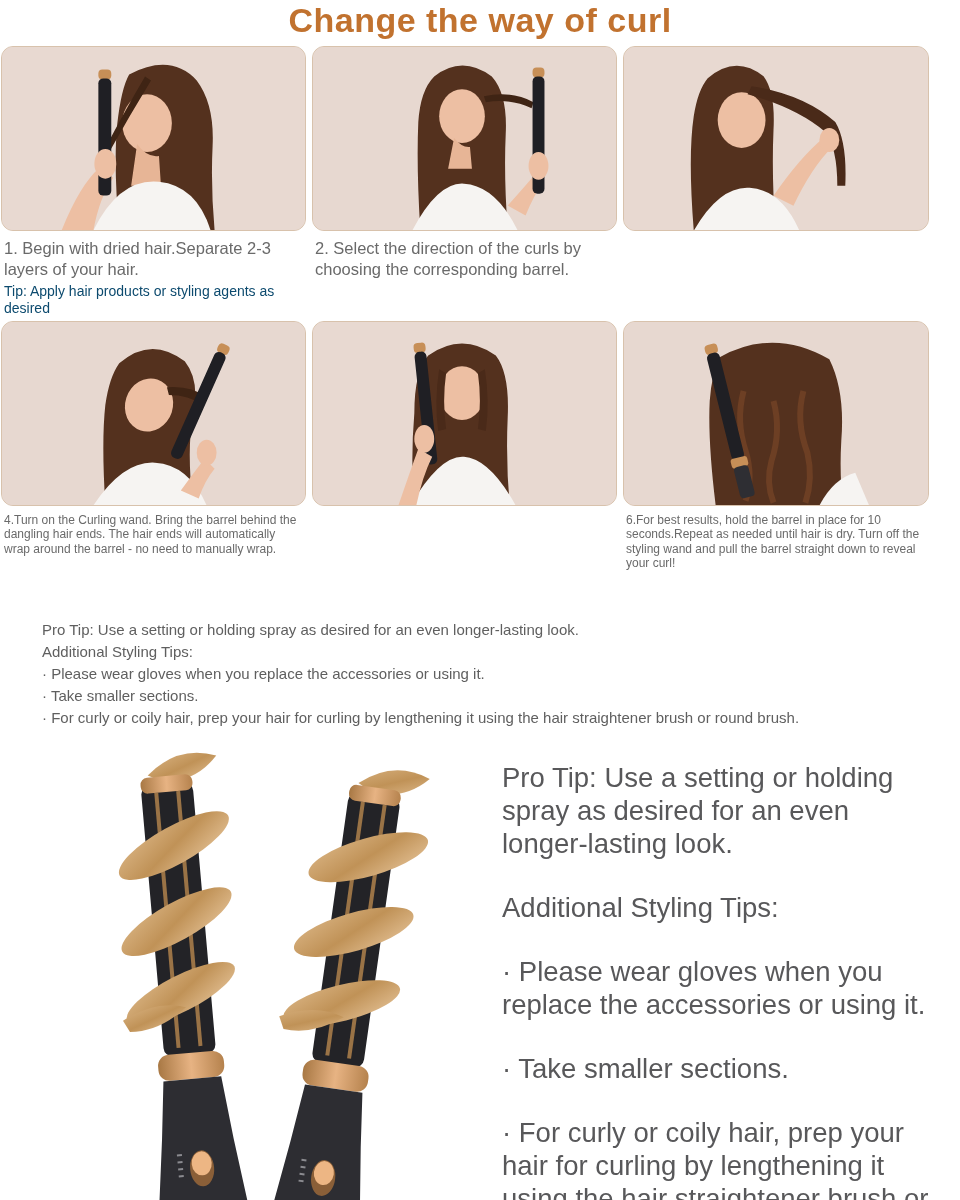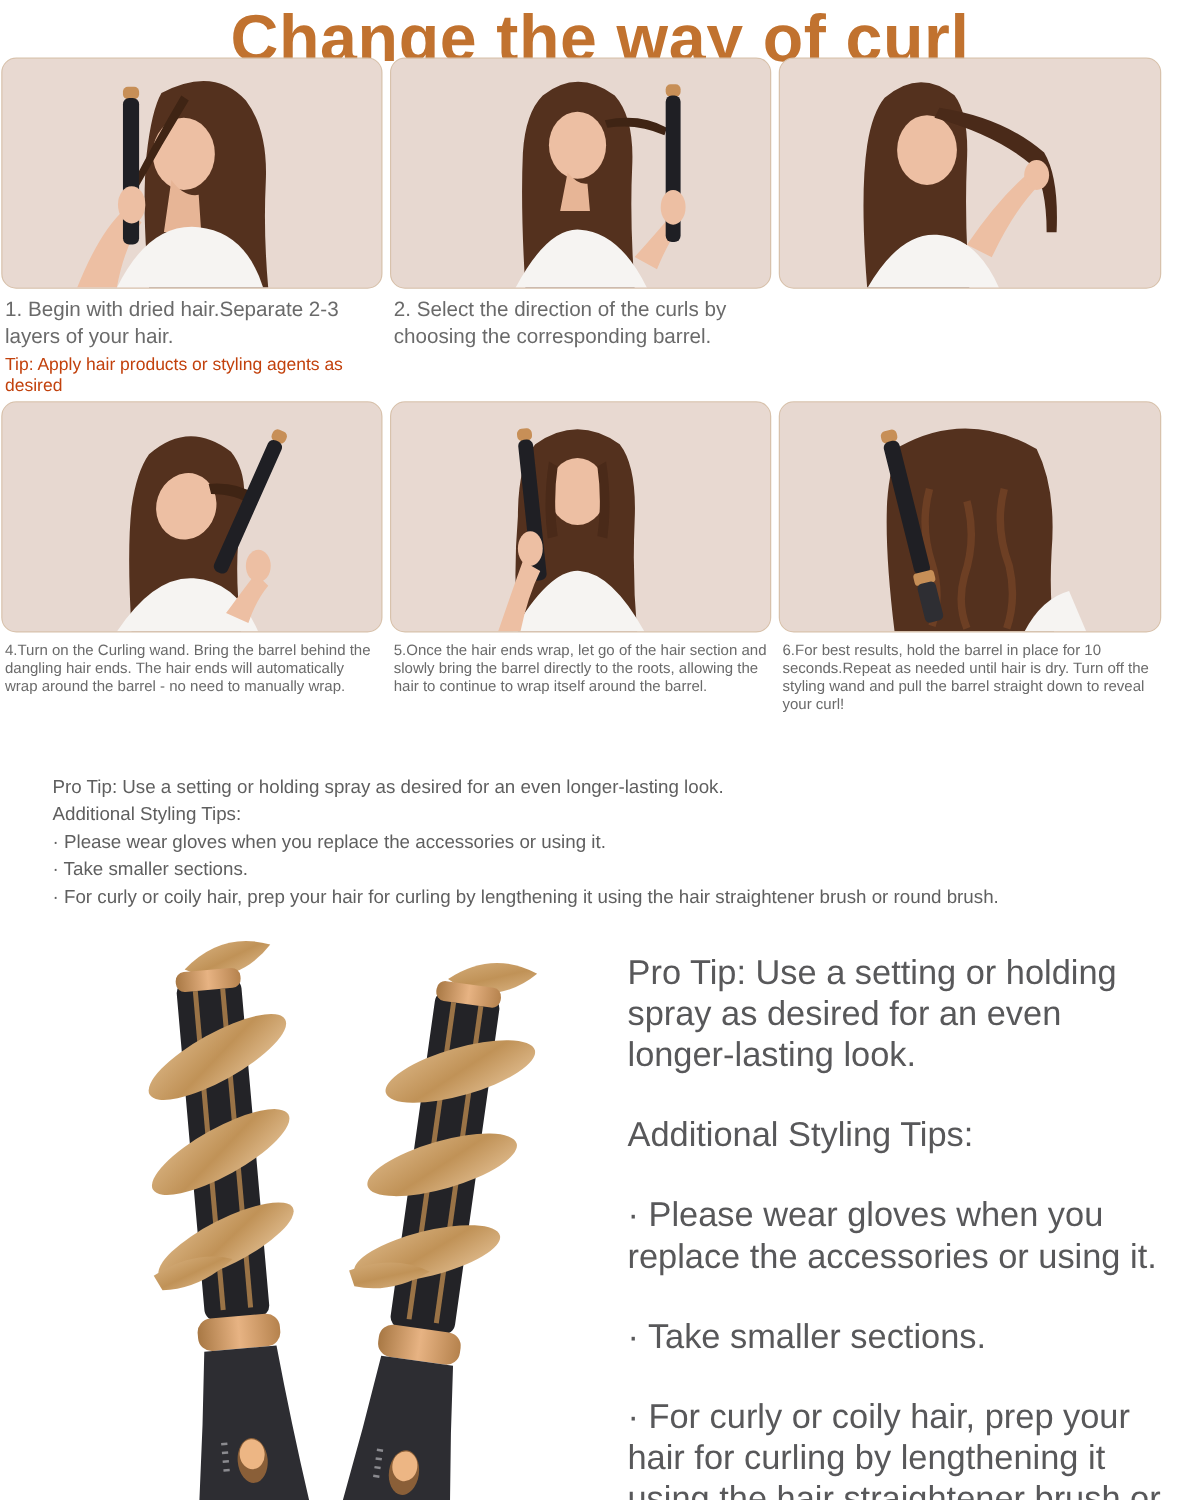--- a/index.html
+++ b/index.html
@@ -1,32 +1,32 @@
 <!DOCTYPE html>
 <html><head>
 <meta charset="utf-8">
 <style>
   * { box-sizing: border-box; margin: 0; padding: 0; }
   html,body { width:960px; height:1200px; background:#ffffff; overflow:hidden;
     font-family:"Liberation Sans", sans-serif; color:#6a6a6a; }
   .page { width:960px; height:1200px; position:relative; }
 
-  .title { text-align:center; font-size:53px; font-weight:800; color:#c1722f;
+  .title { text-align:center; font-size:34px; font-weight:800; color:#c1722f;
     letter-spacing:.5px; padding-top:1px; height:46px; }
 
   .steps-grid { display:grid; grid-template-columns:305px 305px 306px;
     column-gap:6px; padding:0 1px; }
   .photo { width:100%; height:185px; border-radius:12px; overflow:hidden;
     border:1px solid #d8c2ac; background:#e8d9d1; }
   .photo svg { display:block; width:100%; height:100%; }
   .cap-wrap { min-height:90px; padding:7px 2px 0 3px; }
   .cap-wrap.row2 { min-height:100px; }
   .cap { font-size:16.5px; line-height:1.27; color:#6a6a6a; }
   .cap.tight { font-size:12px; line-height:1.2; }
-  .tip { font-size:14px; line-height:1.25; color:#c2410c; margin-top:3px; }
+  .tip { font-size:14px; line-height:1.25; color:#0c4a6e; margin-top:3px; }
 
   .tips-small { margin:13px 0 0 42px; font-size:15px; line-height:1.47; color:#5f5f5f; }
 
   .bottom { display:flex; margin-top:16px; }
   .bottom-left { width:492px; padding-left:4px; }
   .bottom-left svg { display:block; width:480px; height:472px; }
   .bottom-right { width:456px; padding:16px 10px 0 10px; font-size:27.5px;
     line-height:1.2; color:#58585a; }
   .bottom-right p { margin-bottom:31px; }
 </style>
@@ -127,23 +127,20 @@
           <path d="M127,48 Q122,80 126,110 L134,108 Q130,80 134,52 Z" fill="#4a2a19"></path>
           <path d="M173,48 Q178,80 174,110 L166,108 Q170,80 166,52 Z" fill="#4a2a19"></path>
           <path d="M98,185 Q128,134 152,136 Q178,138 204,185 Z" fill="#f6f4f2"></path>
           <g transform="rotate(-6 114 90)">
             <rect x="108" y="21" width="12" height="10" rx="4" fill="#c78f57"></rect>
             <rect x="108" y="30" width="12" height="114" rx="5" fill="#1f1f24"></rect>
           </g>
           <path d="M86,185 Q98,150 106,128 L120,136 Q110,156 104,185 Z" fill="#edbfa3"></path>
           <ellipse cx="112" cy="118" rx="10" ry="14" fill="#edbfa3"></ellipse>
         </svg>
-      </div>
-      <div class="cap-wrap row2">
-        <div class="cap tight">5.Once the hair ends wrap, let go of the hair section and slowly bring the barrel directly to the roots, allowing the hair to continue to wrap itself around the barrel.</div>
       </div>
     </div>
 
     <div>
       <div class="photo">
         <svg viewBox="0 0 305 185" preserveAspectRatio="xMidYMid slice">
           <rect width="305" height="185" fill="#e7d8d0"></rect>
           <path d="M96,36 Q150,6 206,38 Q222,70 218,120 Q216,156 220,185 L92,185 Q84,120 86,80 Q88,52 96,36 Z" fill="#54311e"></path>
           <path d="M120,70 Q112,100 122,130 Q130,156 122,180" stroke="#6d3f24" stroke-width="6" fill="none"></path>
           <path d="M150,80 Q158,110 148,140 Q142,162 150,182" stroke="#6d3f24" stroke-width="6" fill="none"></path>

